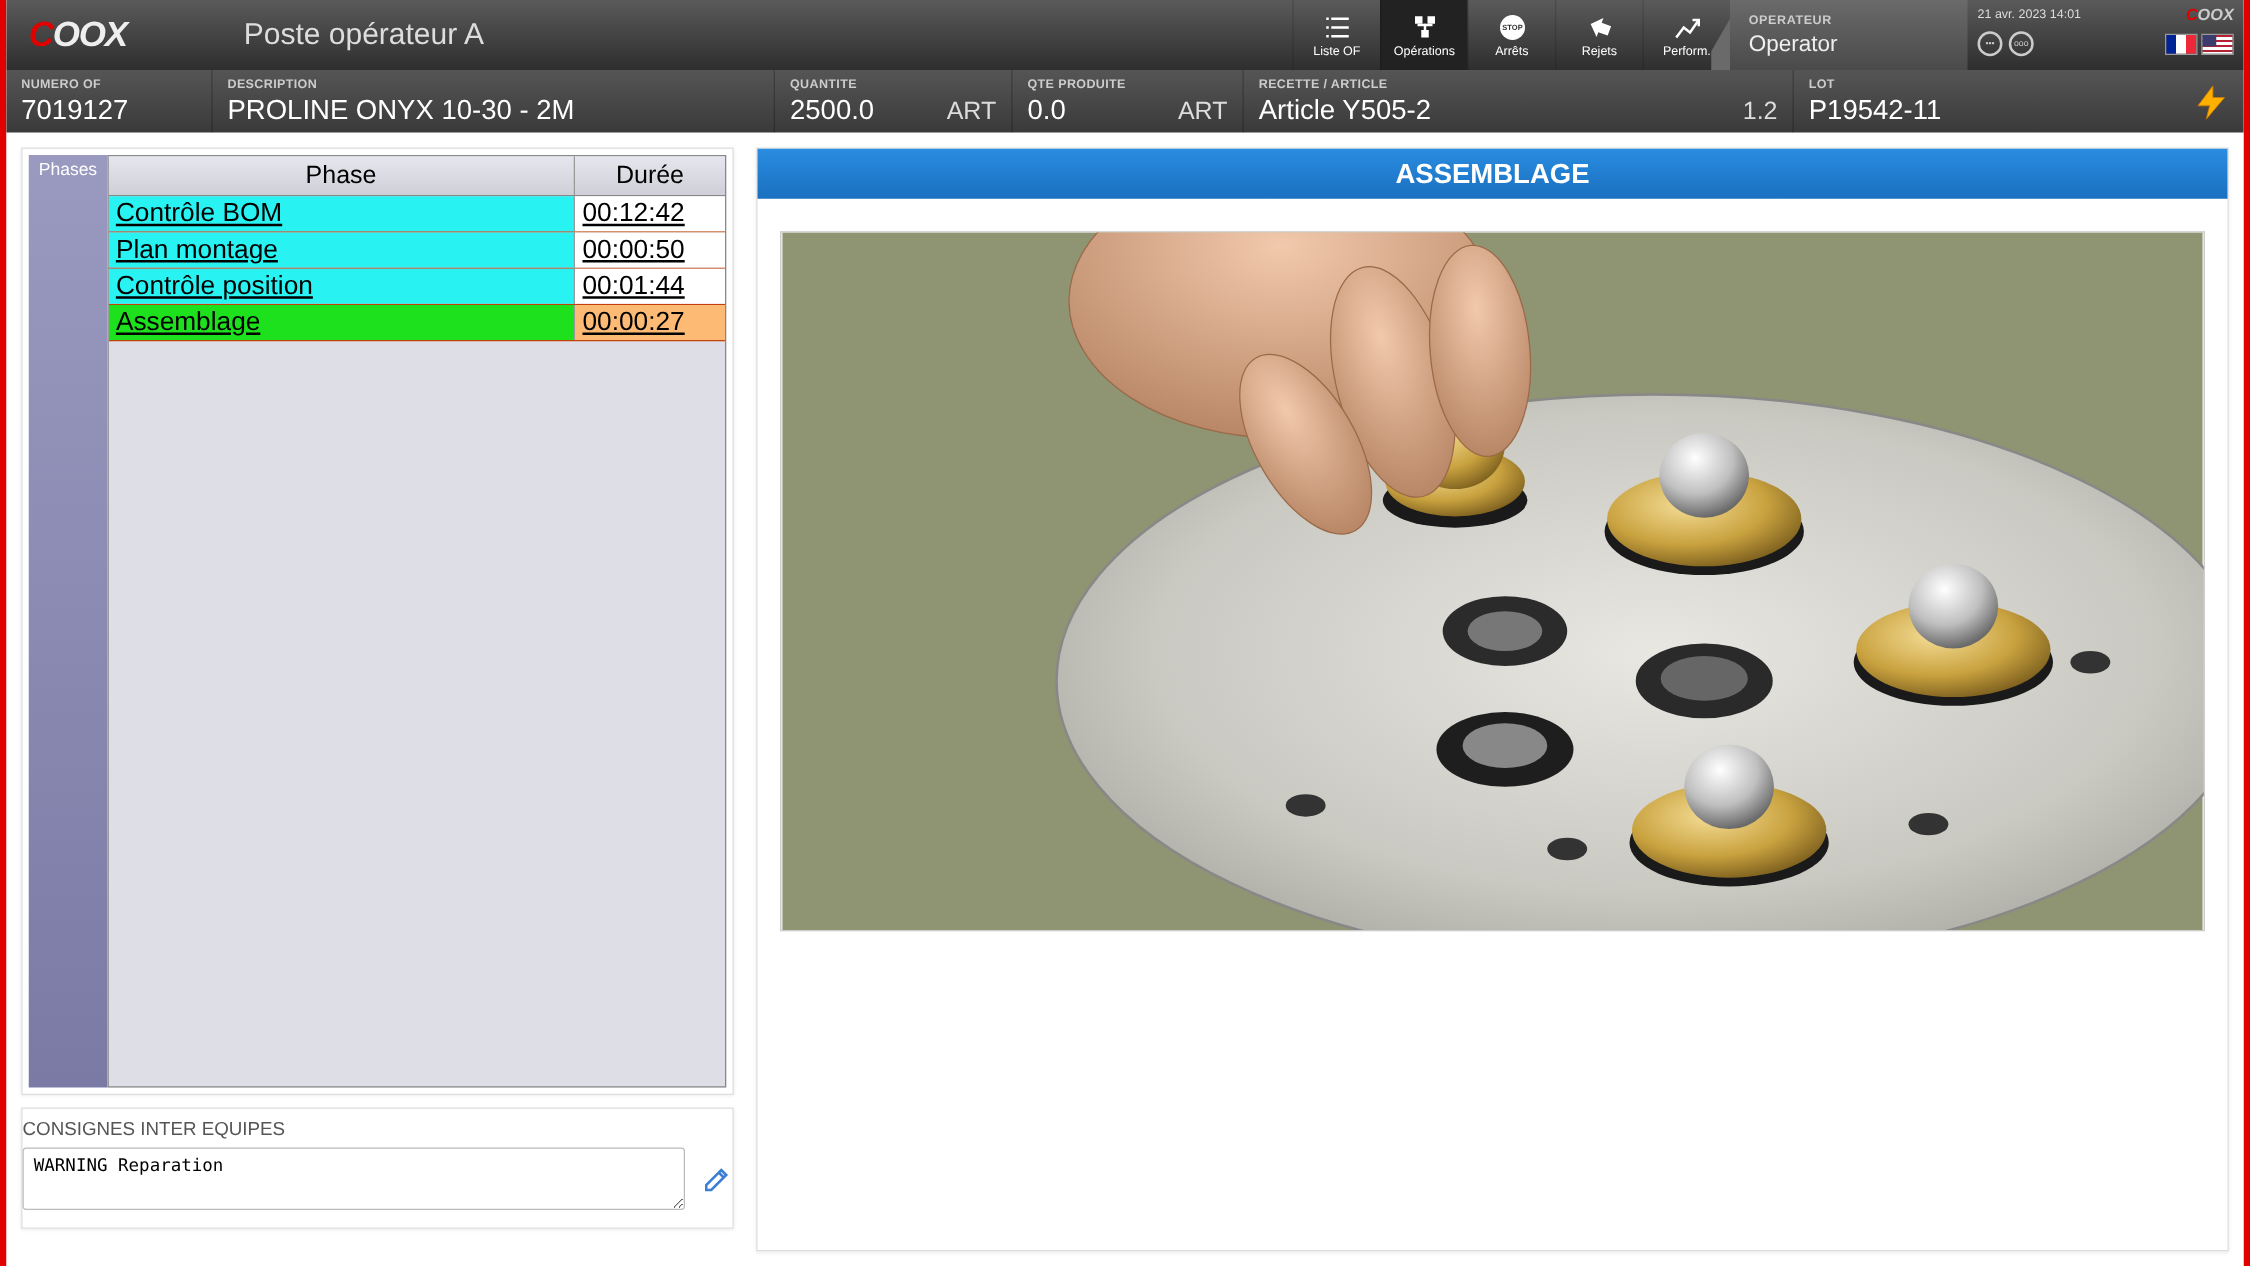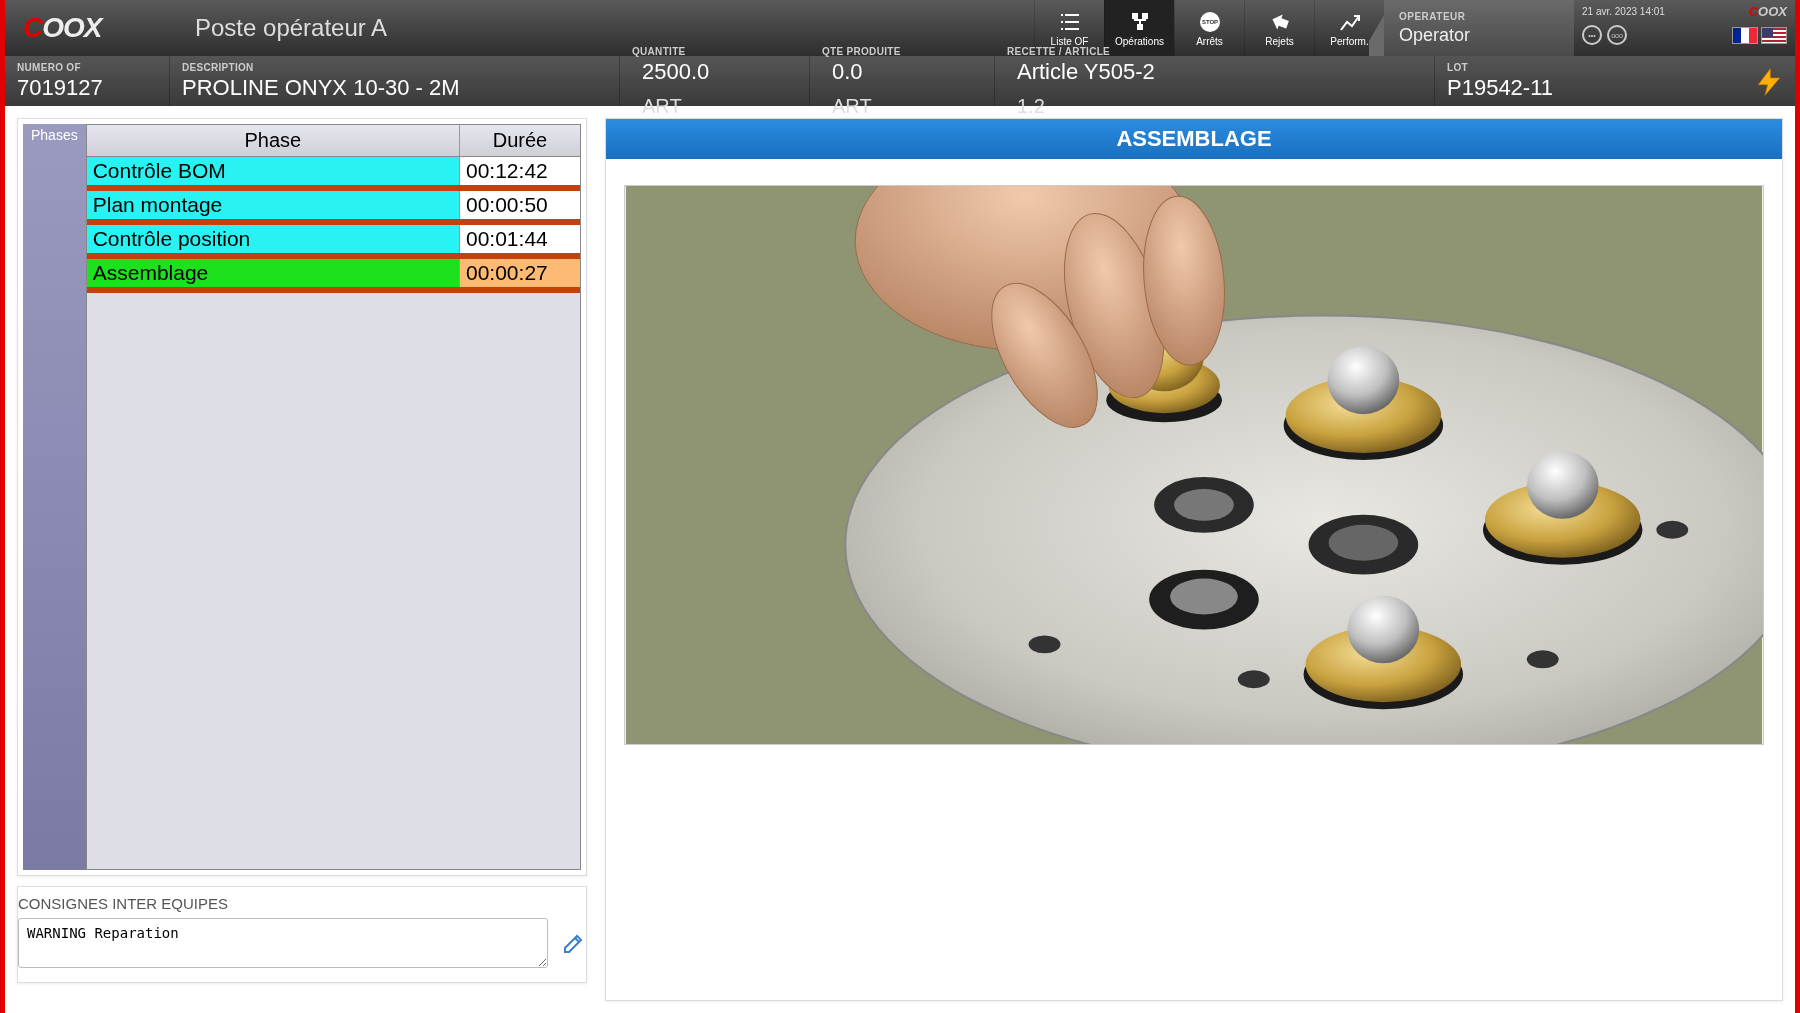--- a/index.html
+++ b/index.html
@@ -109,21 +109,21 @@
     position: relative;
   }
   .info-cell {
     padding: 5px 12px 4px;
     border-right: 1px solid rgba(0,0,0,0.25);
     display:flex; flex-direction:column; justify-content:center;
   }
   .info-label { font-size: 10px; color: #ccc; font-weight: bold; letter-spacing: 0.3px; }
   .info-value { font-size: 22px; color: #fff; margin-top: 2px; white-space: nowrap; }
   .info-unit { font-size: 20px; color: #ddd; margin-left: 10px; }
-  .info-double { display:flex; align-items:baseline; justify-content:space-between; gap:10px;flex-direction:column; }
+  .info-double { display:flex; align-items:baseline; justify-content:space-between; gap:10px; }
   .bolt {
     position:absolute; right:10px; top:8px;
     width:32px; height:36px;
   }
 
   
   .main {
     display: flex;
     padding: 12px;
     gap: 18px;
@@ -150,21 +150,21 @@
     flex:1;
     border: 1px solid #888;
     background: #dedee6;
     font-size: 20px;
     overflow:hidden;
   }
   .pt-head { display:flex; background: linear-gradient(#e6e6ee,#cfcfd8); border-bottom:1px solid #888; }
   .pt-head div { padding:4px 8px; text-align:center; font-size:20px; }
   .pt-col-phase { flex: 1; border-right:1px solid #999; }
   .pt-col-dur { width: 120px; }
-  .pt-row { display:flex; border-bottom:6px solid #c2410c; }
+  .pt-row { display:flex; border-bottom:1px solid #c2410c;text-decoration:underline; }
   .pt-row div { padding:2px 6px; font-size:21px; }
   .pt-row .pt-col-phase { text-align:left; }
   .pt-row .pt-col-dur { text-align:left; background:#fff; }
   .row-cyan .pt-col-phase { background:#29f2f2; }
   .row-green .pt-col-phase { background:#1de11d; }
   .row-green .pt-col-dur { background:#fdba74; }
 
   .consignes-panel { padding: 8px 0 14px; }
   .consignes-label { font-size: 15px; color:#555; margin-bottom:6px; }
   .consignes-row { display:flex; align-items:center; gap:14px; }

